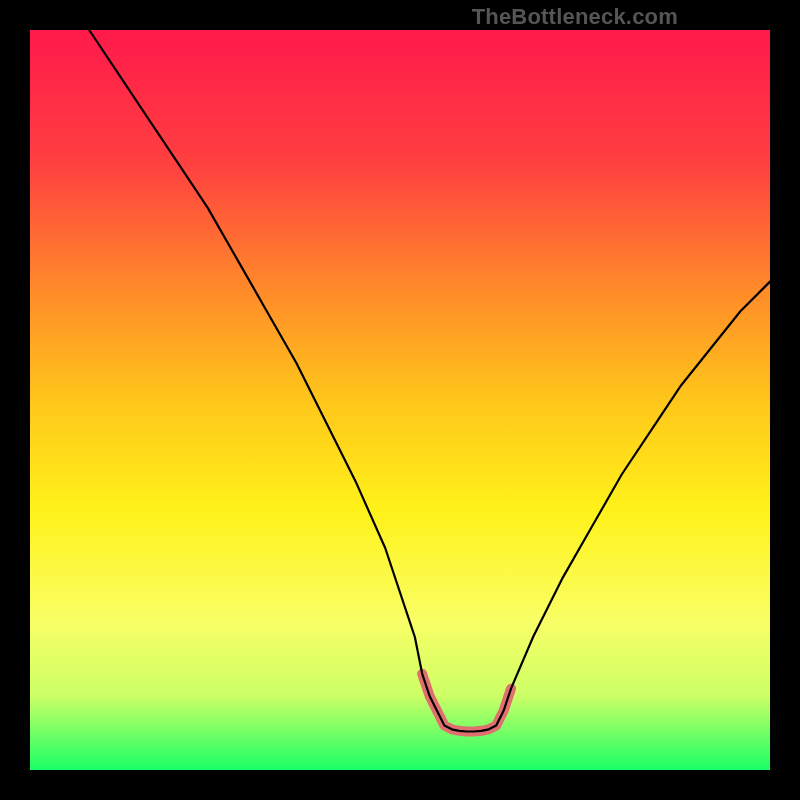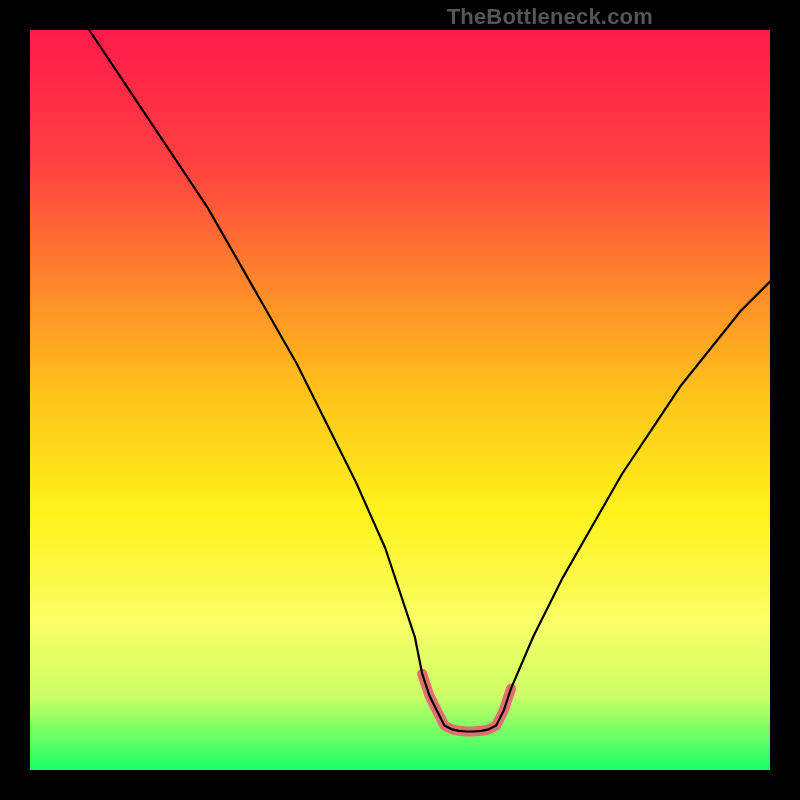--- a/index.html
+++ b/index.html
@@ -7,20 +7,21 @@
     padding: 0;
     width: 800px;
     height: 800px;
     background: #000;
     overflow: hidden;
   }
   .container {
     position: relative;
     width: 665px;
     height: 800px;
+    padding-left: 25px;
   }
   .watermark {
     position: absolute;
     top: 4px;
     right: 12px;
     font-family: Arial, Helvetica, sans-serif;
     font-size: 22px;
     font-weight: bold;
     color: #555;
     letter-spacing: 0.2px;

